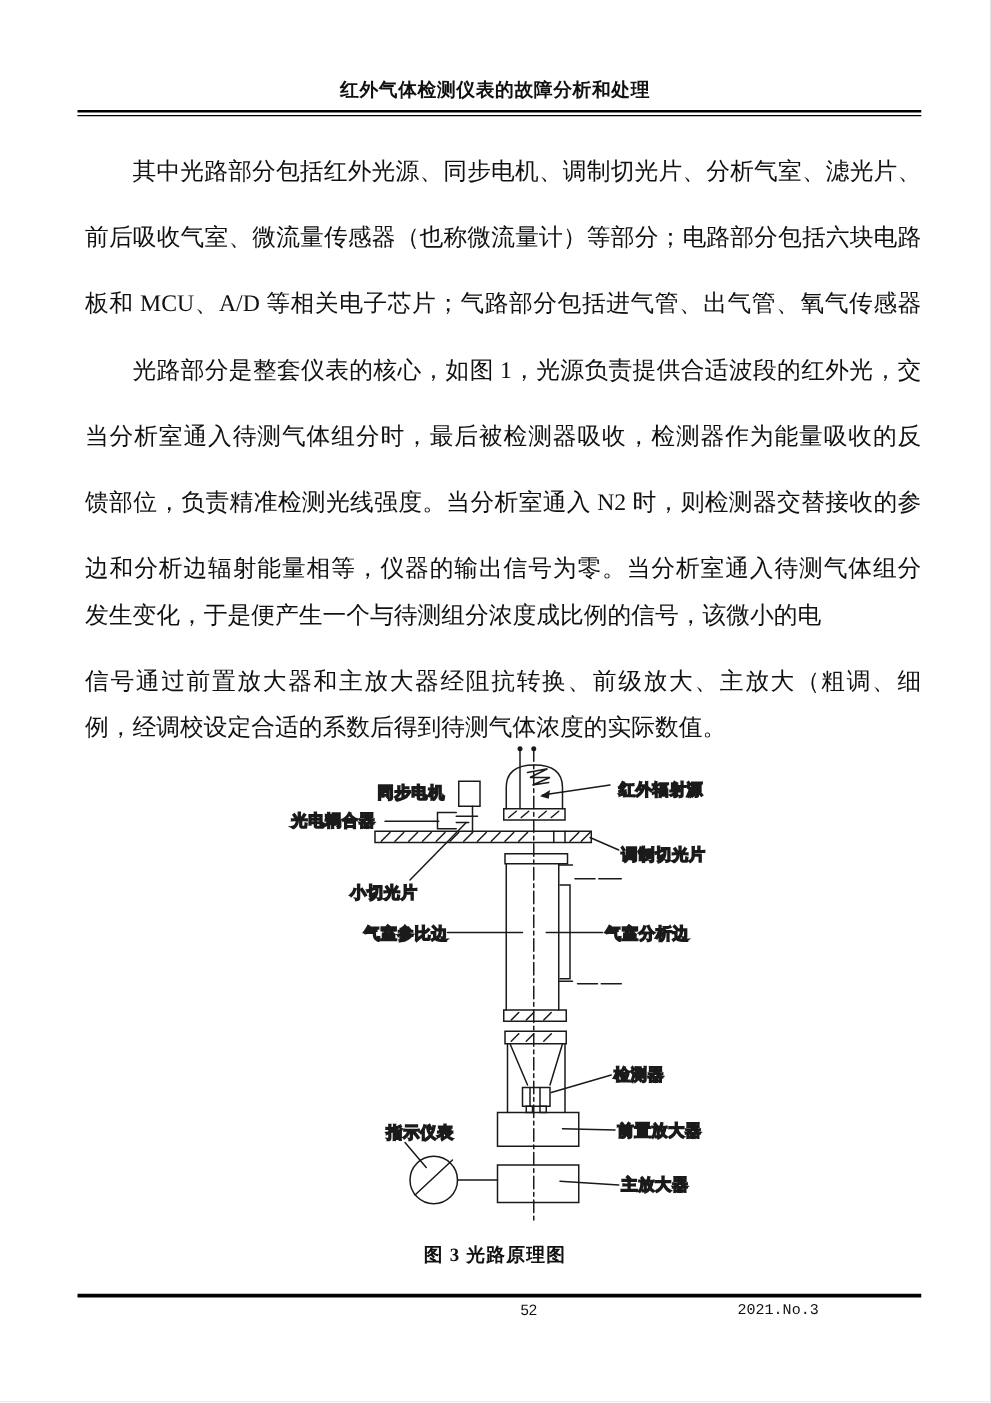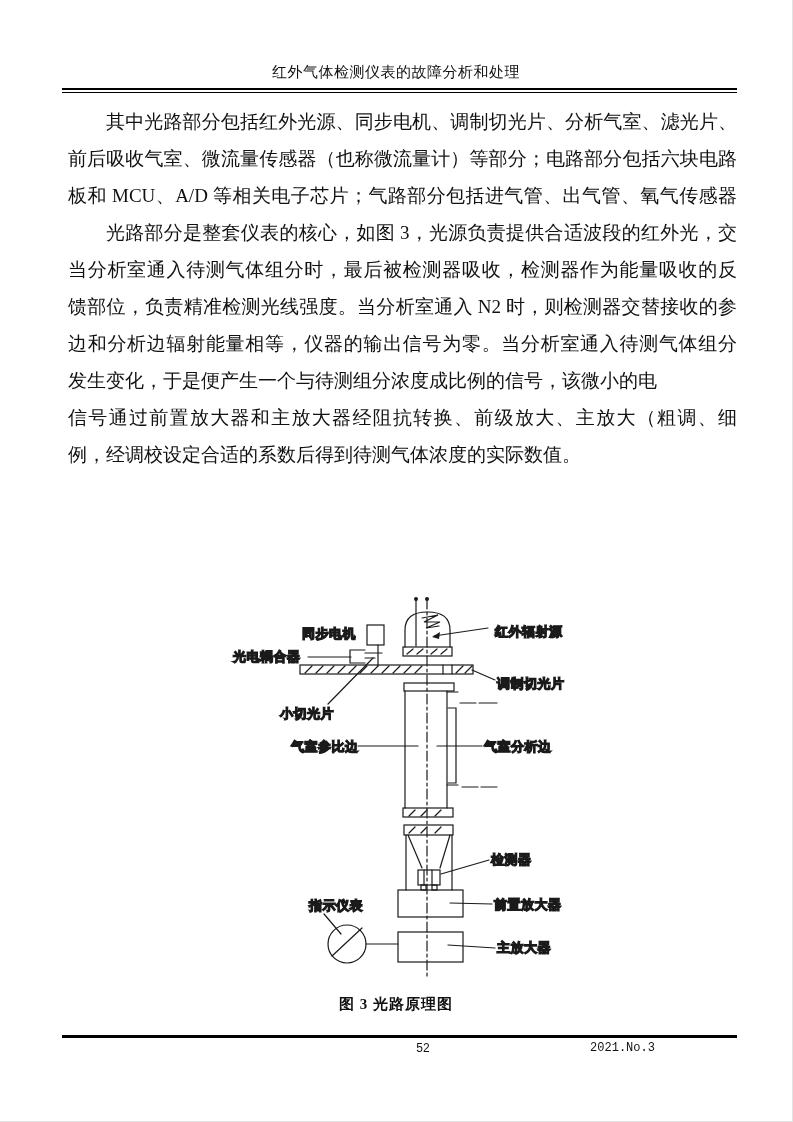--- a/index.html
+++ b/index.html
@@ -3,32 +3,32 @@
 <meta charset="utf-8">
 <style>
   html,body{margin:0;padding:0;background:#ffffff;}
   .page{
     position:relative;width:793px;height:1122px;background:#fff;
     font-family:"Liberation Serif","DejaVu Serif",serif;color:#111;
     overflow:hidden;border-right:1px solid #e3e3e3;border-bottom:1px solid #e3e3e3;box-sizing:border-box;
   }
   .header-title{
     position:absolute;top:63px;left:0;width:100%;text-align:center;
-    font-size:15px;letter-spacing:0.5px;
+    font-size:15px;letter-spacing:0.5px;font-weight:bold;
   }
   .header-rule{
     position:absolute;top:88px;left:62px;width:675px;height:2px;
     border-top:2px solid #000;border-bottom:1px solid #000;
   }
   .body-text{
     position:absolute;top:103px;left:68px;width:669px;
     font-size:19px;line-height:37px;
   }
   .line{height:37px;line-height:37px;overflow:hidden;}
-  .line.j{text-align:justify;text-align-last:justify;}
+  .line.j{text-align:justify;text-align-last:justify;margin-top:16px;}
   .line.ind{padding-left:38px;}
   .line.j.ind{text-indent:0;}
   .figure{position:absolute;left:225px;top:592px;width:360px;height:402px;}
   .figure svg{display:block;}
   .fig-caption{
     position:absolute;top:995px;left:0;width:100%;text-align:center;
     font-weight:bold;font-size:15px;letter-spacing:1px;
   }
   .footer-rule{
     position:absolute;top:1035px;left:62px;width:675px;height:0;
@@ -52,21 +52,21 @@
 
 <div class="page">
 
   <div class="header-title">红外气体检测仪表的故障分析和处理</div>
   <div class="header-rule"></div>
 
   <div class="body-text">
       <div class="line j ind">其中光路部分包括红外光源、同步电机、调制切光片、分析气室、滤光片、</div>
       <div class="line j">前后吸收气室、微流量传感器（也称微流量计）等部分；电路部分包括六块电路</div>
       <div class="line j">板和 MCU、A/D 等相关电子芯片；气路部分包括进气管、出气管、氧气传感器等部</div>
-      <div class="line j ind">光路部分是整套仪表的核心，如图 3，光源负责提供合适波段的红外光，交</div>
+      <div class="line j ind">光路部分是整套仪表的核心，如图 1，光源负责提供合适波段的红外光，交</div>
       <div class="line j">当分析室通入待测气体组分时，最后被检测器吸收，检测器作为能量吸收的反</div>
       <div class="line j">馈部位，负责精准检测光线强度。当分析室通入 N2 时，则检测器交替接收的参比</div>
       <div class="line j">边和分析边辐射能量相等，仪器的输出信号为零。当分析室通入待测气体组分时，</div>
       <div class="line">发生变化，于是便产生一个与待测组分浓度成比例的信号，该微小的电</div>
       <div class="line j">信号通过前置放大器和主放大器经阻抗转换、前级放大、主放大（粗调、细调）、</div>
       <div class="line">例，经调校设定合适的系数后得到待测气体浓度的实际数值。</div>
     </div>
 
   <div class="figure">
     <svg width="360" height="402" viewBox="0 0 360 402" xmlns="http://www.w3.org/2000/svg" stroke="#1a1a1a" stroke-width="1.2" fill="none" stroke-linecap="round">

